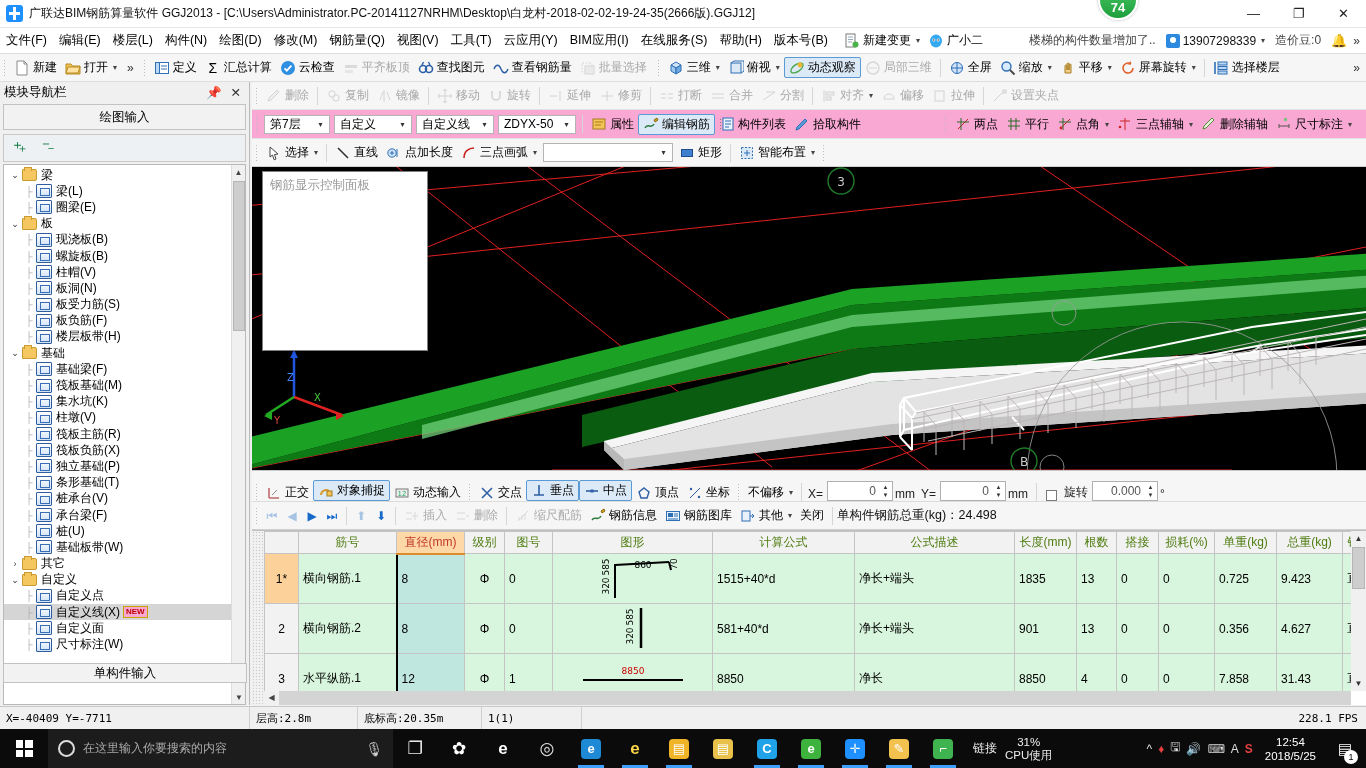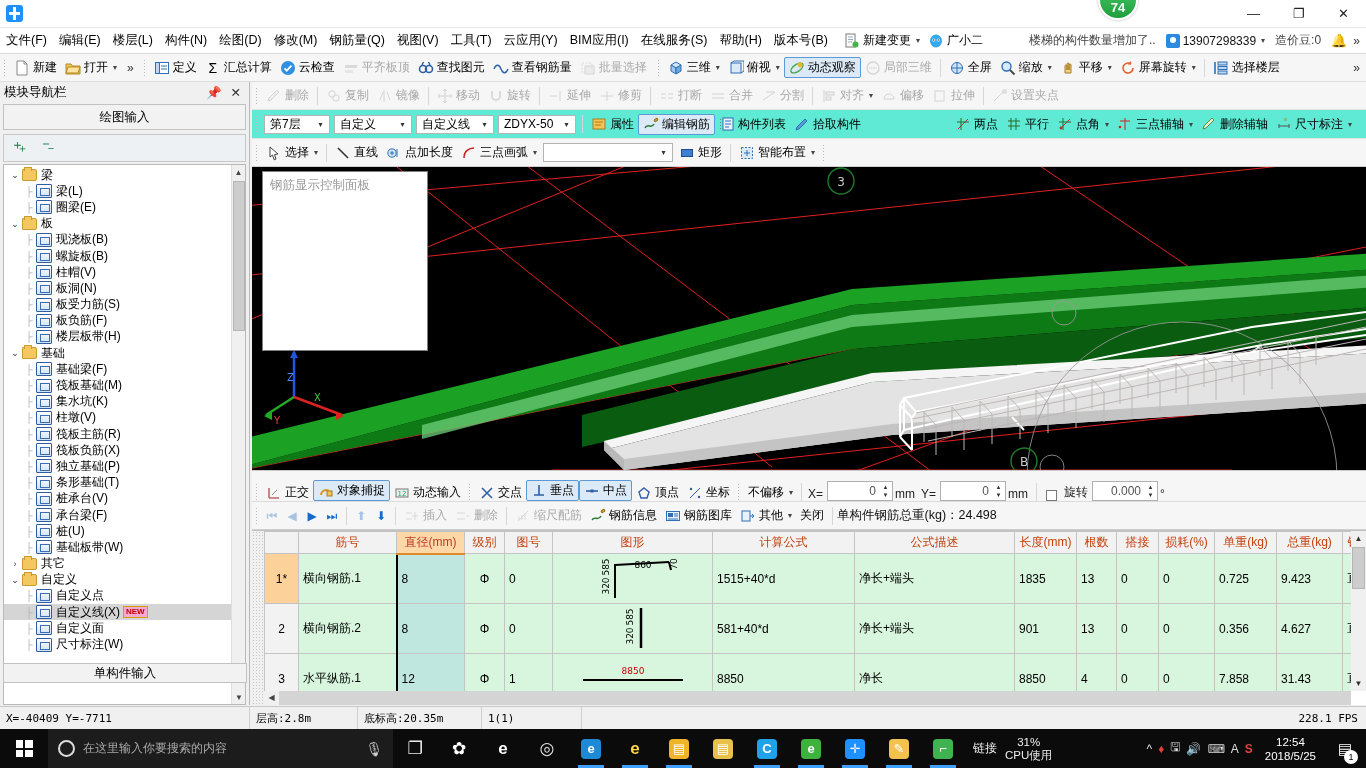--- a/index.html
+++ b/index.html
@@ -81,21 +81,21 @@
   .tb-active { border: 1px solid #5a9ad6; background: #dceaf7; border-radius: 2px; padding: 1px 4px; }
 
   
   .toolrow2 {
     position: absolute; left: 252px; top: 82px; width: 1114px; height: 28px;
     background: #f6f6f6; display: flex; align-items: center; border-bottom: 1px solid #e2e2e2;
   }
   
   .toolrow3 {
     position: absolute; left: 252px; top: 110px; width: 1114px; height: 29px;
-    background: #5eead4; display: flex; align-items: center; border-bottom: 1px solid #e2e2e2;
+    background: #f9a8d4; display: flex; align-items: center; border-bottom: 1px solid #e2e2e2;
   }
   
   .toolrow4 {
     position: absolute; left: 252px; top: 139px; width: 1114px; height: 28px;
     background: #f6f6f6; display: flex; align-items: center; border-bottom: 1px solid #cfcfcf;
   }
   .combo {
     height: 19px; border: 1px solid #b4b4b4; background: #fff; display: flex; align-items: center;
     font-size: 12px; padding: 0 2px 0 5px; margin: 0 2px;
   }
@@ -218,21 +218,21 @@
   .gutter {
     position: absolute; left: 0; top: 0; width: 12px; bottom: 0;
     background: #f0f0f0;
     background-image: radial-gradient(#c8c8c8 1px, transparent 1px);
     background-size: 3px 3px;
   }
   .tbl { position: absolute; left: 12px; top: 0; right: 15px; bottom: 14px; overflow: hidden; }
   table.grid { border-collapse: collapse; table-layout: fixed; width: 1100px; font-size: 12px; }
   table.grid th {
     background: #f2f2f2; border: 1px solid #c4c4c4; height: 22px; font-weight: normal;
-    font-size: 12px; color: #c2410c; padding: 0 3px;
+    font-size: 12px; color: #4d7c0f; padding: 0 3px;
   }
   table.grid th.hl { background: #ffd8a8; color: #c0392b; border-bottom: 2px solid #e08a2e; }
   table.grid td {
     border: 1px solid #c4c4c4; background: #d8f5dd; height: 50px; padding: 0 4px;
     vertical-align: middle; font-size: 12px; color: #000;
   }
   table.grid td.rowhdr { background: #fcd29a; text-align: center; color:#000; }
   table.grid td.rowhdr.plain { background: #f2f2f2; }
   table.grid td.dia { background: #bfe7e0; border-left: 2px solid #000; }
   table.grid td.ctr { text-align: center; }
@@ -295,20 +295,21 @@
   }
   .link-txt { font-size: 12px; color: #eee; padding: 0 8px; }
 </style>
 </head>
 <body>
 
 <div id="app">
 
   <div class="titlebar">
     <div class="app-logo"></div>
+    <div class="title-text">广联达BIM钢筋算量软件 GGJ2013 - [C:\Users\Administrator.PC-20141127NRHM\Desktop\白龙村-2018-02-02-19-24-35(2666版).GGJ12]</div>
     <div class="badge-74">74</div>
     <div class="win-btns">
       <div class="win-btn">—</div>
       <div class="win-btn">❐</div>
       <div class="win-btn close">✕</div>
     </div>
   </div>
 
   <div class="menubar">
     <div class="menu-item">文件(F)</div>

